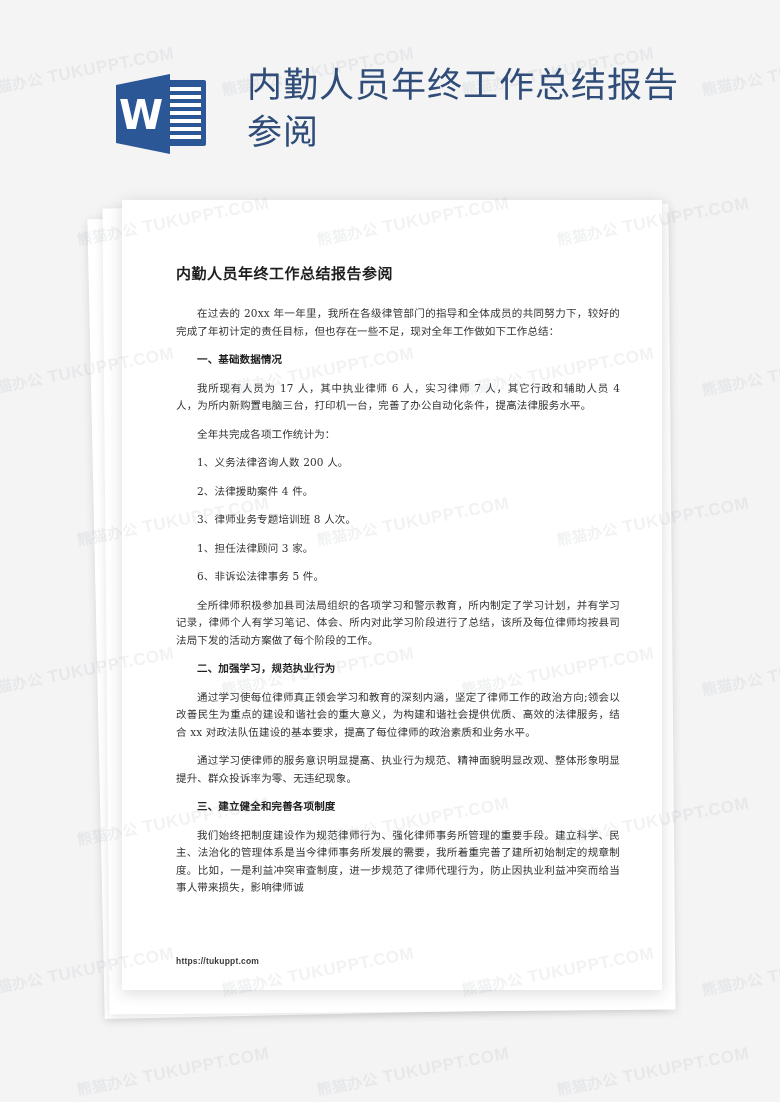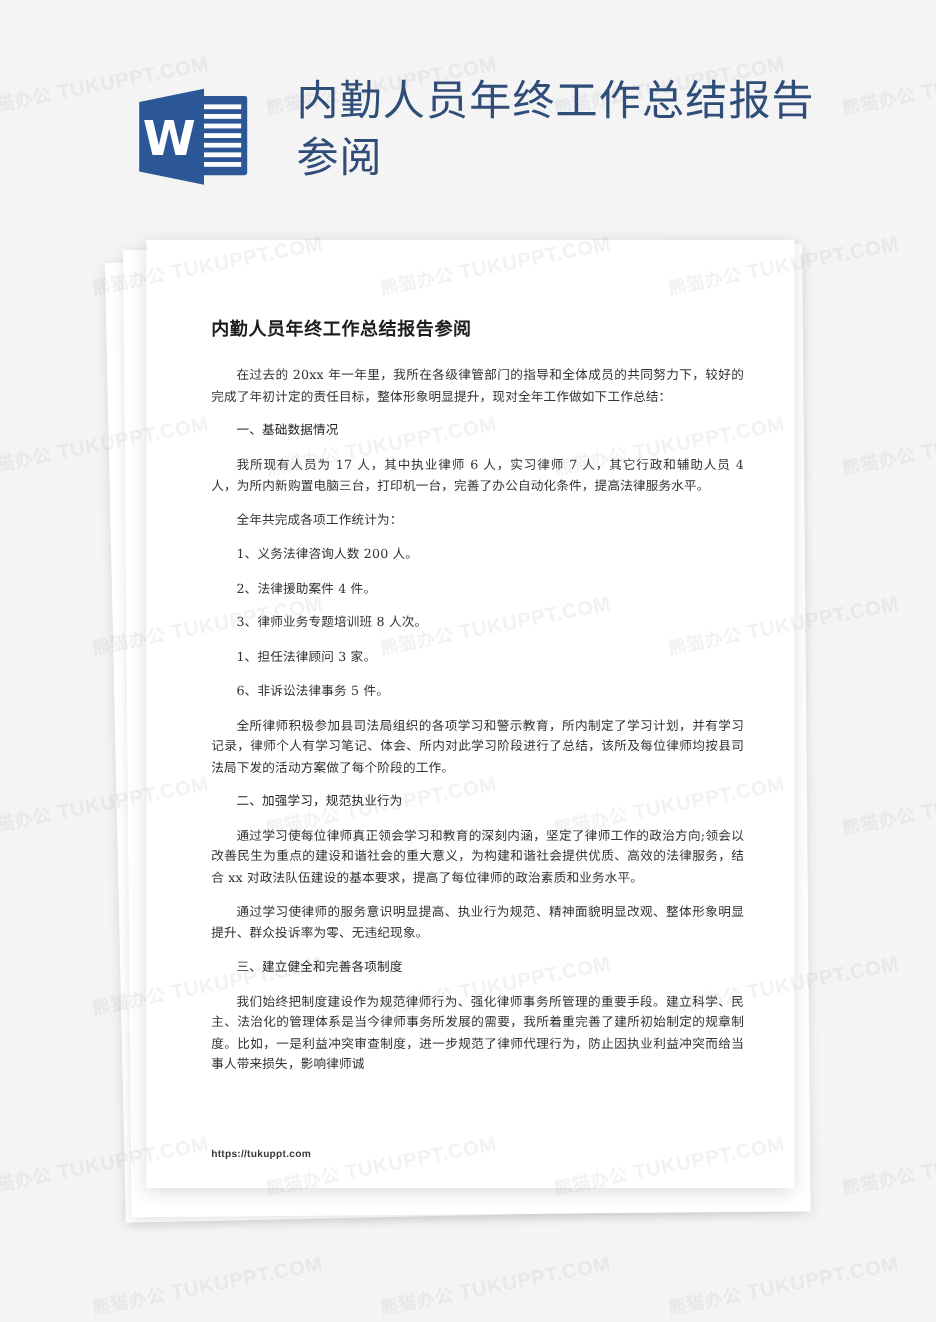--- a/index.html
+++ b/index.html
@@ -125,21 +125,21 @@
   .para {
     font-size: 10.5px;
     line-height: 17.5px;
     margin: 0 0 11px 0;
     text-align: justify;
     text-indent: 21px;
     color: #333333;
     letter-spacing: 0.15px;
   }
   .para.section {
-    font-weight: 400;
+    font-weight: 700;
     color: #1f1f1f;
   }
   .para.listitem {
     text-indent: 21px;
   }
   .footer-url {
     position: absolute;
     left: 54px;
     bottom: 24px;
     font-family: "Liberation Sans", sans-serif;
@@ -180,21 +180,21 @@
       <text x="33" y="61" font-family="DejaVu Sans, Liberation Sans, sans-serif" font-size="40" font-weight="bold" fill="#ffffff" text-anchor="middle">W</text>
     </svg>
   </div>
 
   <div class="doc-title">内勤人员年终工作总结报告参阅</div>
 </div>
 
 <div class="page">
   <h1 class="doc-heading">内勤人员年终工作总结报告参阅</h1>
   <div id="doc-body">
-      <p class="para">在过去的 20xx 年一年里，我所在各级律管部门的指导和全体成员的共同努力下，较好的完成了年初计定的责任目标，整体形象明显提升，现对全年工作做如下工作总结：</p>
+      <p class="para">在过去的 20xx 年一年里，我所在各级律管部门的指导和全体成员的共同努力下，较好的完成了年初计定的责任目标，但也存在一些不足，现对全年工作做如下工作总结：</p>
       <p class="para section">一、基础数据情况</p>
       <p class="para">我所现有人员为 17 人，其中执业律师 6 人，实习律师 7 人，其它行政和辅助人员 4 人，为所内新购置电脑三台，打印机一台，完善了办公自动化条件，提高法律服务水平。</p>
       <p class="para">全年共完成各项工作统计为：</p>
       <p class="para listitem">1、义务法律咨询人数 200 人。</p>
       <p class="para listitem">2、法律援助案件 4 件。</p>
       <p class="para listitem">3、律师业务专题培训班 8 人次。</p>
       <p class="para listitem">1、担任法律顾问 3 家。</p>
       <p class="para listitem">6、非诉讼法律事务 5 件。</p>
       <p class="para">全所律师积极参加县司法局组织的各项学习和警示教育，所内制定了学习计划，并有学习记录，律师个人有学习笔记、体会、所内对此学习阶段进行了总结，该所及每位律师均按县司法局下发的活动方案做了每个阶段的工作。</p>
       <p class="para section">二、加强学习，规范执业行为</p>

